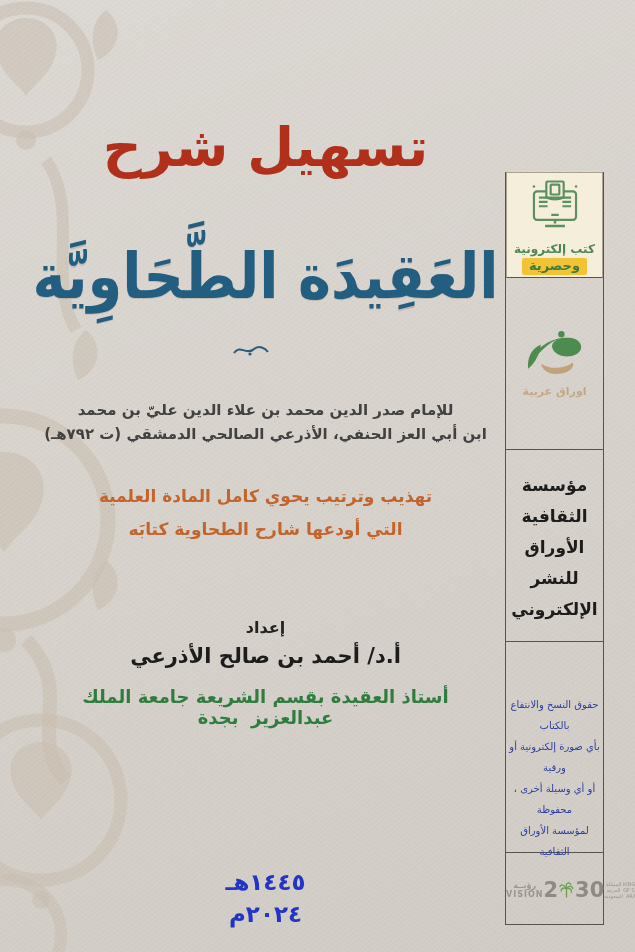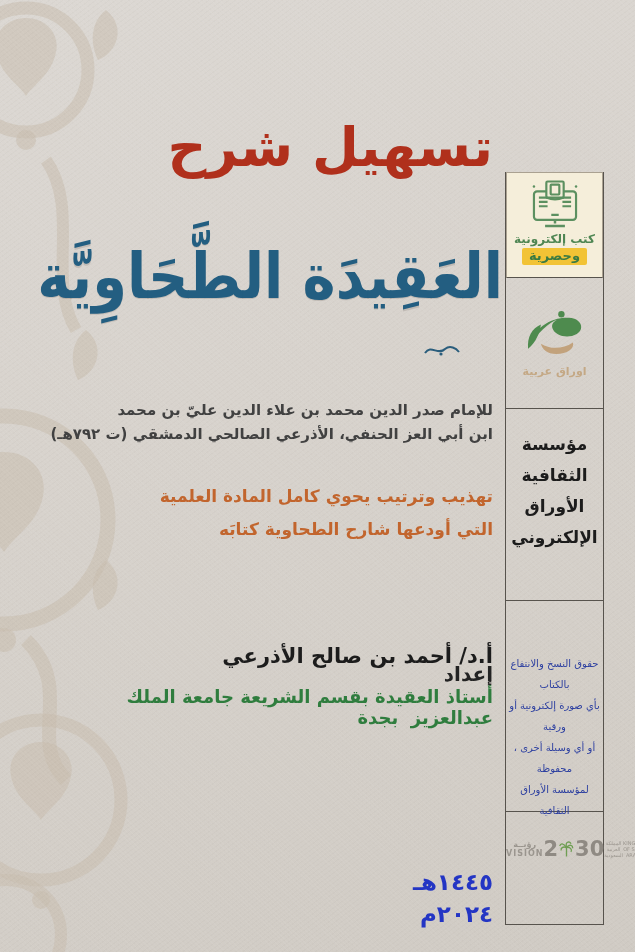--- a/index.html
+++ b/index.html
@@ -12,21 +12,21 @@
   }
   .texture {
     position:absolute; inset:0; pointer-events:none;
     background:
       repeating-linear-gradient(45deg, rgba(255,255,255,0.035) 0 1px, transparent 1px 3px),
       repeating-linear-gradient(-37deg, rgba(96,88,78,0.03) 0 1px, transparent 1px 4px);
   }
   .ornament { position:absolute; left:-14px; top:0; }
 
   
-  .main-col { position:absolute; left:38px; top:0; width:455px; height:952px; text-align:right; }
+  .main-col { position:absolute; left:38px; top:0; width:455px; height:952px; text-align:center; }
 
   .series-title {
     position:absolute; top:116px; left:0; right:0;
     font-size:54px; color:#b0301c; font-weight:bold; direction:rtl;
   }
   .main-title {
     position:absolute; top:244px; left:-10px; right:-10px;
     font-size:56px; font-weight:bold; color:#235e81; direction:rtl; white-space:nowrap;
     transform:scaleY(1.12); letter-spacing:-1px;
     text-shadow:0 1px 0 rgba(60,50,40,0.15);
@@ -36,21 +36,21 @@
   .author-block {
     position:absolute; top:398px; left:0; right:0;
     font-size:15px; line-height:24px; font-weight:bold; color:#414141; direction:rtl;
   }
   .desc-block {
     position:absolute; top:480px; left:0; right:0;
     font-size:17px; line-height:33px; font-weight:bold; color:#c2652d; direction:rtl;
   }
   .prepared-label {
     position:absolute; top:618px; left:0; right:0;
-    font-size:20px; font-weight:bold; color:#232323; direction:rtl;margin-top:44px;
+    font-size:16px; font-weight:bold; color:#232323; direction:rtl;
   }
   .preparer-name {
     position:absolute; top:644px; left:0; right:0;
     font-size:21px; font-weight:bold; color:#1c1c1c; direction:rtl;
   }
   .preparer-affiliation {
     position:absolute; top:686px; left:0; right:0;
     font-size:18px; font-weight:bold; color:#2f7d3e; direction:rtl;
   }
   .date-block {
@@ -63,26 +63,26 @@
     position:absolute; left:505px; top:172px; width:99px; height:753px;
     border-left:1px solid #57534d; border-right:1px solid #57534d; border-bottom:1px solid #57534d;
     display:flex; flex-direction:column; text-align:center;
   }
   .sb-section { border-bottom:1px solid #57534d; }
   .sb-badge {
     height:106px; background:#f5eeda; border:1px solid #aaa191; border-bottom:1px solid #57534d;
     display:flex; flex-direction:column; align-items:center; justify-content:flex-start;
     padding-top:6px;
   }
-  .sb-badge-label { font-size:12px; font-weight:bold; color:#4f8653; direction:rtl; margin-top:1px; }
+  .sb-badge-label { font-size:12px; font-weight:bold; color:#4f8653; direction:rtl; margin-top:11px; }
   .sb-chip {
     margin-top:2px; background:#f2c335; color:#3c7b42; font-weight:bold; font-size:13px;
     padding:0 7px 2px 7px; border-radius:2px; direction:rtl;
   }
-  .sb-logo { height:131px; display:flex; flex-direction:column; align-items:center; justify-content:center; }
+  .sb-logo { height:172px; display:flex; flex-direction:column; align-items:center; justify-content:center; }
   .sb-logo-label { font-size:11px; color:#c4a885; font-weight:bold; direction:rtl; margin-top:2px; }
   .sb-org { height:192px; padding-top:20px; font-size:17px; line-height:31px; font-weight:bold; color:#1c1c1c; direction:rtl; }
   .sb-copy { height:211px; padding-top:52px; font-size:10px; line-height:21px; font-weight:normal; color:#2c3fa0; direction:rtl; }
   .sb-footer { height:71px; border-bottom:none; display:flex; flex-direction:row; align-items:center; padding-top:2px; }
   .vision-top { font-size:8px; color:#9a958e; font-weight:bold; letter-spacing:1px; direction:rtl; }
   .vision-year { display:flex; align-items:center; justify-content:center; gap:1px;
                  font-size:21px; color:#8f8a83; font-weight:bold; line-height:20px; }
   .vision-country { font-size:5px; color:#9a958e; line-height:6px; }
   .website { margin-top:4px; font-size:14px; font-weight:bold; color:#474747; letter-spacing:0.5px; }
 </style>
@@ -174,20 +174,21 @@
         <path d="M8,62 C6,44 14,30 28,24 C26,38 20,52 8,62 Z" fill="#4e8b4e"></path>
         <path d="M28,54 C42,63 62,63 78,52 C81,61 69,70 52,70 C38,70 30,63 28,54 Z" fill="#c2a27c"></path>
       </svg>
       <div class="sb-logo-label">اوراق عربية</div>
     </div>
 
     <div class="sb-org sb-section">
       <div>مؤسسة</div>
       <div>الثقافية</div>
       <div>الأوراق</div>
+      <div>للنشر</div>
       <div>الإلكتروني</div>
     </div>
 
     <div class="sb-copy sb-section">
       <div>حقوق النسخ والانتفاع بالكتاب</div>
       <div>بأي صورة إلكترونية أو ورقية</div>
       <div>أو أي وسيلة أخرى ، محفوظة</div>
       <div>لمؤسسة الأوراق الثقافية</div>
     </div>
 

